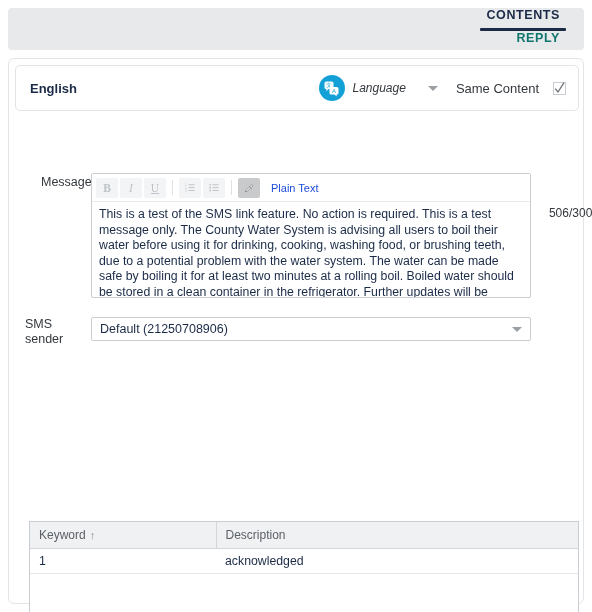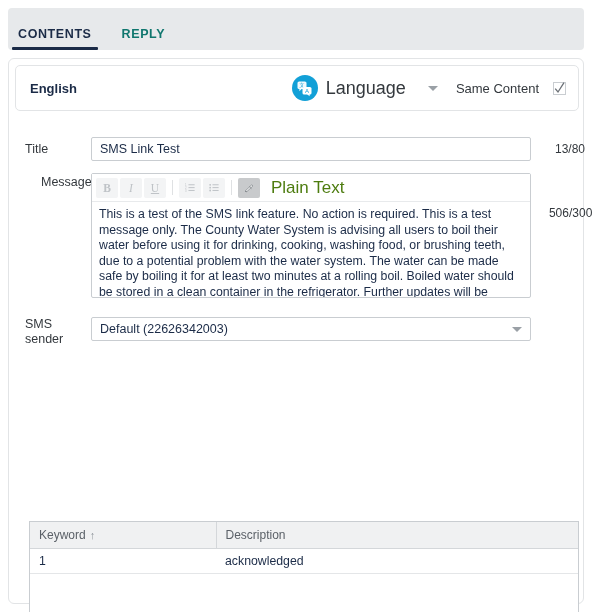--- a/index.html
+++ b/index.html
@@ -10,21 +10,21 @@
     font-family: "Liberation Sans", sans-serif;
     -webkit-font-smoothing: antialiased;
   }
   .page { position: relative; width: 592px; height: 612px; overflow: hidden; background:#fff; }
 
   
   .tabstrip {
     position: absolute; left: 8px; top: 8px; width: 576px; height: 42px;
     background: #e7e9eb; border-radius: 4px;
   }
-  .tabs { display: flex; align-items: flex-end; height: 100%; padding-left: 4px; }
+  .tabs { display: flex; align-items: flex-end; height: 100%; padding-left: 19px; flex-direction: column; }
   .tab {
     font-size: 12.5px; letter-spacing: .6px; font-weight: bold;
     color: #0f766e; padding: 0 6px 9px 6px; margin-right: 18px;
     position: relative; cursor: pointer; user-select: none;
   }
   .tab.active { color: #1b2b47; }
   .tab.active::after {
     content: ""; position: absolute; left: 0; right: 0; bottom: 0;
     height: 3px; background: #1b2b47; border-radius: 1px;
   }
@@ -40,21 +40,21 @@
     position: absolute; left: 6px; top: 6px; width: 564px; height: 46px;
     border: 1px solid #e2e4e6; border-radius: 5px; background: #fff;
     display: flex; align-items: center; padding: 0 12px 0 14px;
   }
   .lang-name { font-size: 13px; color: #1b2b47; font-weight: bold; }
   .lang-right { margin-left: auto; display: flex; align-items: center; gap: 8px; }
   .lang-icon {
     width: 26px; height: 26px; border-radius: 50%; background: #12a0d7;
     display: inline-flex; align-items: center; justify-content: center;
   }
-  .lang-label { font-size: 18px; color: #33383d; }
+  .lang-label { font-size: 12px; color: #33383d; font-style: italic; }
   .caret-dd {
     width: 0; height: 0; margin: 0 10px 0 14px;
     border-left: 5px solid transparent; border-right: 5px solid transparent;
     border-top: 5px solid #9aa0a6; cursor: pointer;
   }
   .same-content { font-size: 13px; color: #33383d; }
   .chk { display:inline-block; width:13px; height:13px; position:relative; margin-left:6px; vertical-align:-2px; cursor:pointer; }
   .chk svg { display:block; }
 
   
@@ -87,21 +87,21 @@
     display: inline-flex; align-items: center; justify-content: center;
     font-size: 11.5px; color: #bfc3c7; cursor: pointer; border: none;
     font-family: "Liberation Serif", serif;
   }
   .tbtn.bold { font-weight: bold; }
   .tbtn.ital { font-style: italic; }
   .tbtn.und { text-decoration: underline; }
   .tbtn.icon svg { display: block; }
   .tbtn.active { background: #c8cacc; }
   .tsep { width: 1px; height: 15px; background: #dfe1e3; margin: 0 4px; }
-  .plain-text-label { font-size: 17px; color: #4d7c0f; margin-left: 9px; }
+  .plain-text-label { font-size: 11px; color: #1d4ed8; margin-left: 9px; }
   .msg-body {
     padding: 5px 7px 6px 7px; font-size: 12.3px; line-height: 15.6px;
     color: #1b2b47; height: 95px; overflow: hidden;
   }
   #msg-counter { left: 520px; top: 33px; width: 64px; }
 
   
   .row-sender { position: absolute; left: 6px; top: 258px; width: 564px; }
   .lbl-two { line-height: 15px; }
   .select-box {
@@ -191,25 +191,20 @@
         <span class="same-content">Same Content</span>
         <span class="chk">
           <svg width="13" height="13" viewBox="0 0 13 13">
             <rect x="0.5" y="0.5" width="12" height="12" fill="#ffffff" stroke="#c9cdd1" stroke-width="1"></rect>
             <polyline points="2.2,6.6 5,10 11,0.6" fill="none" stroke="#6b7076" stroke-width="1.3"></polyline>
           </svg>
         </span>
       </div>
     </div>
 
-    <div class="row-title">
-      <span class="lbl" style="top:5px;">Title</span>
-      <input class="inp" id="title-input" type="text" value="SMS Link Test" style="">
-      <span class="counter" id="title-counter">13/80</span>
-    </div>
 
     <div class="row-msg">
       <span class="lbl" id="msg-label">Message</span>
       <div class="editor">
         <div class="toolbar">
           <button class="tbtn bold">B</button>
           <button class="tbtn ital">I</button>
           <button class="tbtn und">U</button>
           <span class="tsep"></span>
           <button class="tbtn icon">
@@ -246,21 +241,21 @@
       </div>
       <span class="counter" id="msg-counter">506/3000</span>
     </div>
 
     <div class="row-sender">
       <span class="lbl lbl-two" style="top:0;">
         <span>SMS</span><br>
         <span>sender</span>
       </span>
       <div class="select-box">
-        <span>Default (22626342003)</span>
+        <span>Default (21250708906)</span>
         <span class="select-caret"></span>
       </div>
     </div>
 
 
     <div class="table-wrap">
       <table>
         <thead>
           <tr>
             <th class="col-kw">

